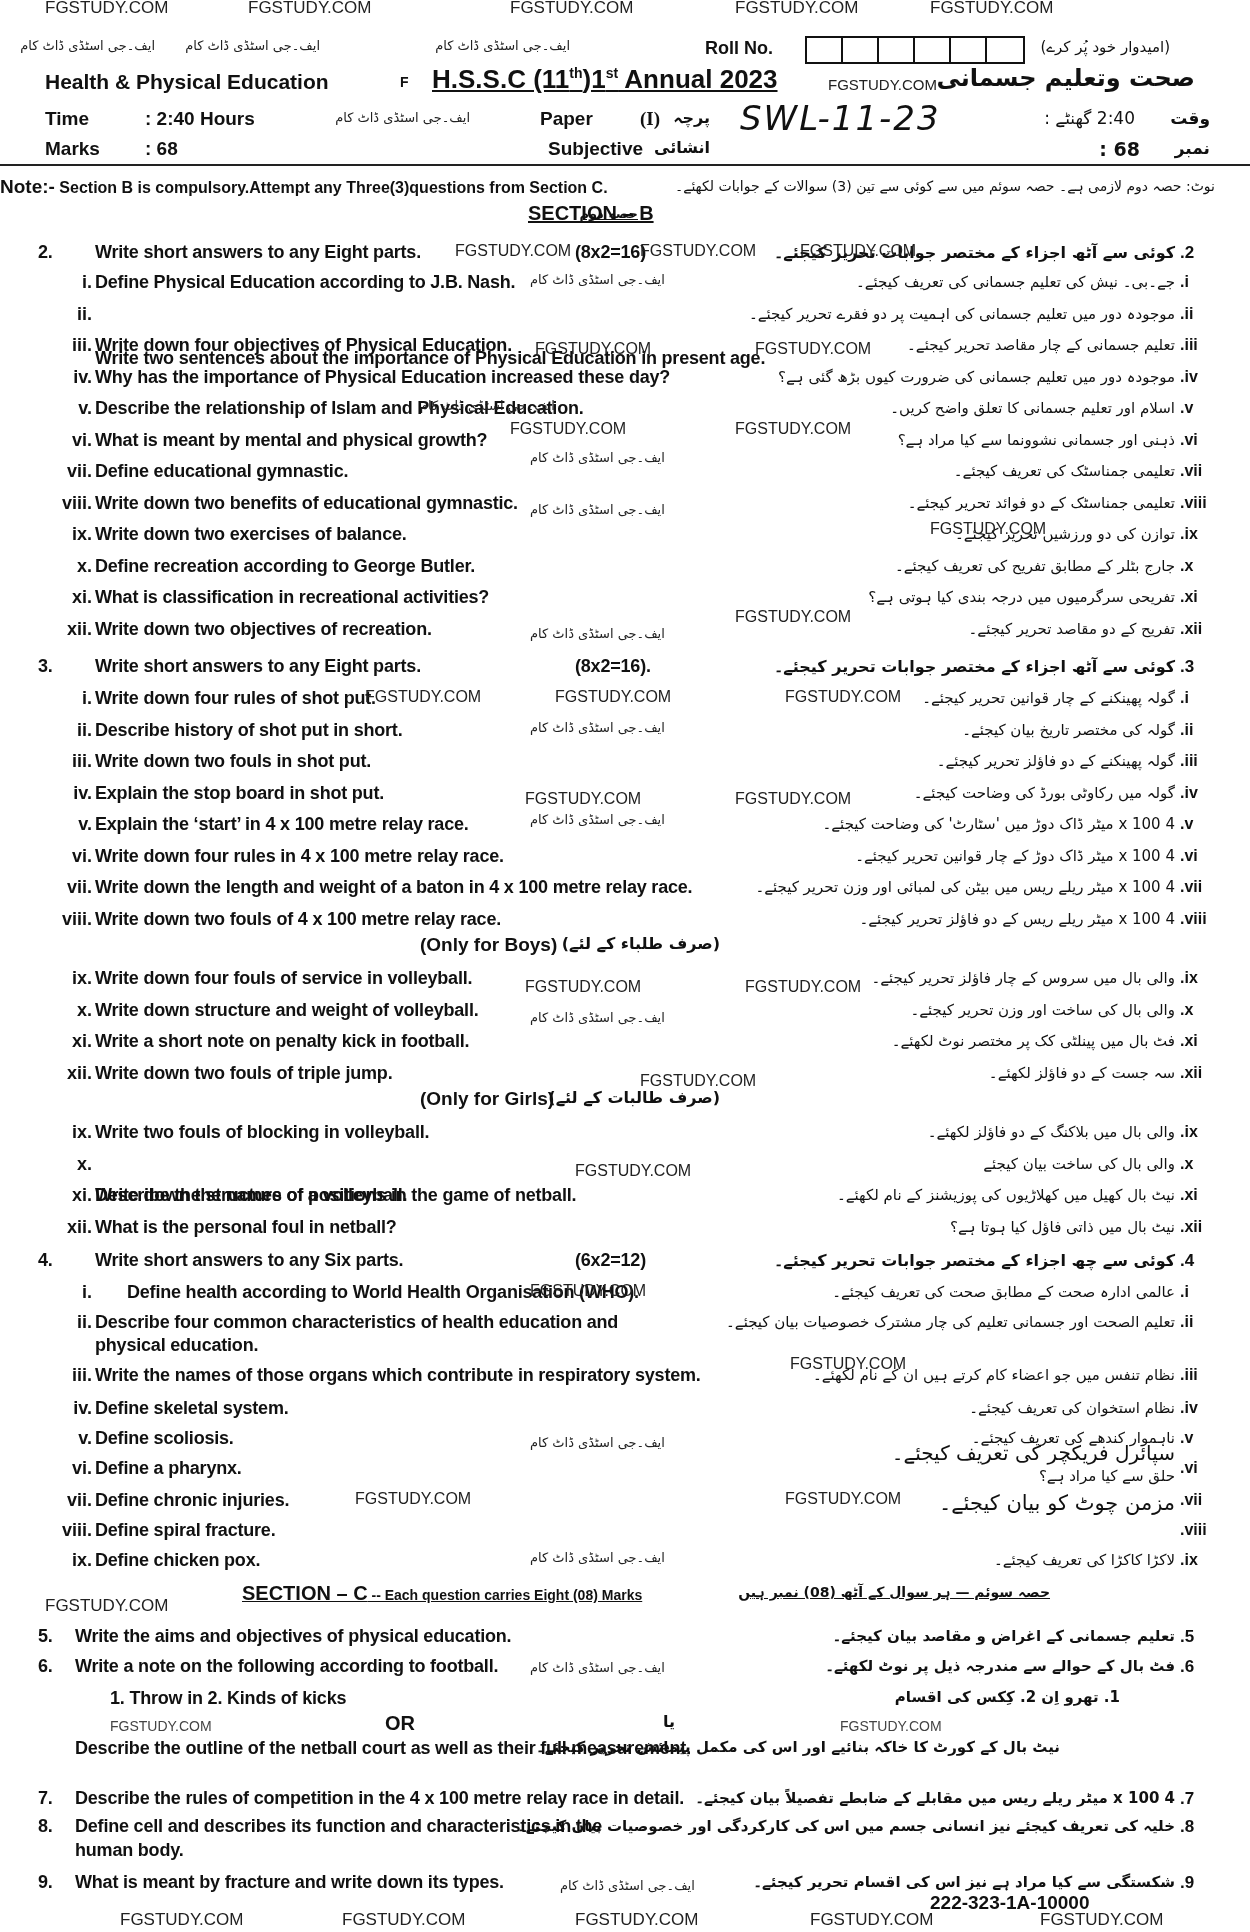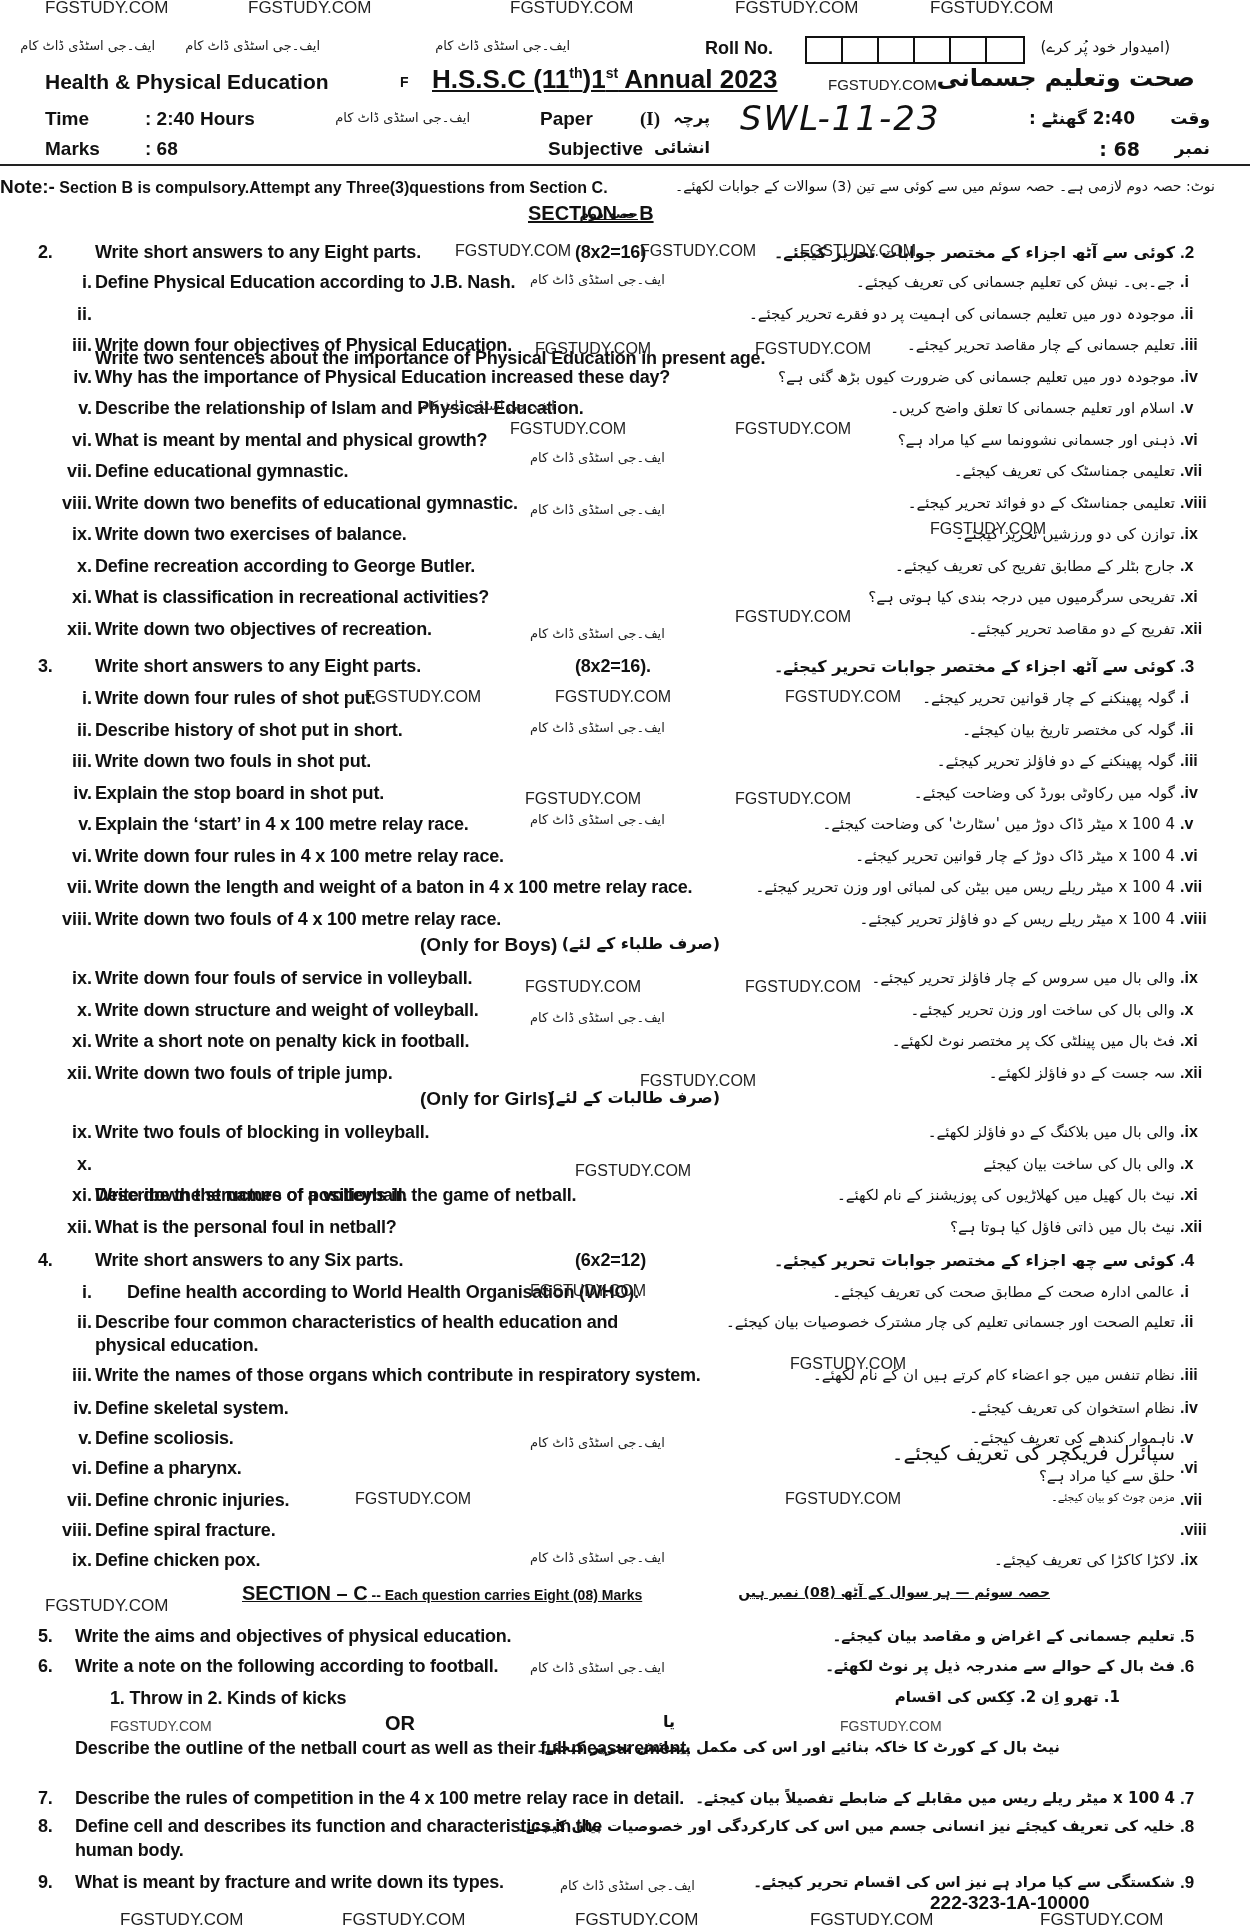--- a/index.html
+++ b/index.html
@@ -51,21 +51,21 @@
 <span class="wm" style="left:828px;top:76px;font-size:15px;">FGSTUDY.COM</span>
 <span class="ur" style="right:55px;top:64px;font-size:24px;font-weight:bold;">صحت وتعلیم جسمانی</span>
 
 <span class="abs" style="left:45px;top:108px;font-size:19px;font-weight:bold;">Time</span>
 <span class="abs" style="left:145px;top:108px;font-size:19px;font-weight:bold;">: 2:40 Hours</span>
 <span class="urwm" style="right:780px;top:110px;">ایف۔جی اسٹڈی ڈاٹ کام</span>
 <span class="abs" style="left:540px;top:108px;font-size:19px;font-weight:bold;">Paper</span>
 <span class="abs" style="left:640px;top:108px;font-size:19px;font-weight:bold;font-family:'Liberation Serif',serif;">(I)</span>
 <span class="ur" style="right:540px;top:108px;font-size:16px;font-weight:bold;">پرچہ</span>
 <span class="abs" style="left:740px;top:98px;font-size:34px;font-style:italic;font-family:'DejaVu Sans',sans-serif;letter-spacing:2px;">SWL-11-23</span>
-<span class="ur" style="right:115px;top:108px;font-size:17px;font-weight:bold;">2:40 گھنٹے  :</span>
+<span class="ur" style="right:115px;top:108px;font-size:17px;font-weight:normal;">2:40 گھنٹے  :</span>
 <span class="ur" style="right:40px;top:108px;font-size:17px;font-weight:bold;">وقت</span>
 
 <span class="abs" style="left:45px;top:138px;font-size:19px;font-weight:bold;">Marks</span>
 <span class="abs" style="left:145px;top:138px;font-size:19px;font-weight:bold;">: 68</span>
 <span class="abs" style="left:548px;top:138px;font-size:19px;font-weight:bold;">Subjective</span>
 <span class="ur" style="right:540px;top:138px;font-size:16px;font-weight:bold;">انشائی</span>
 <span class="ur" style="right:110px;top:138px;font-size:19px;font-weight:bold;">68  :</span>
 <span class="ur" style="right:40px;top:138px;font-size:17px;font-weight:bold;">نمبر</span>
 <div class="rule" style="top:164px;"></div>
 
@@ -229,21 +229,21 @@
     <span class="num" style="left:40px;width:52px;top:1428px;">v.</span>
     <span class="abs q" style="left:95px;top:1428px;">Define scoliosis.</span>
     <span class="ur" style="right:75px;top:1429px;font-size:15px;">ناہموار کندھے کی تعریف کیجئے۔</span>
     <span class="abs" style="left:1180px;top:1429px;font-size:16px;font-weight:bold;">.v</span>
     <span class="num" style="left:40px;width:52px;top:1458px;">vi.</span>
     <span class="abs q" style="left:95px;top:1458px;">Define a pharynx.</span>
     <span class="ur" style="right:75px;top:1459px;font-size:15px;margin-top:8px;">حلق سے کیا مراد ہے؟</span>
     <span class="abs" style="left:1180px;top:1459px;font-size:16px;font-weight:bold;">.vi</span>
     <span class="num" style="left:40px;width:52px;top:1490px;">vii.</span>
     <span class="abs q" style="left:95px;top:1490px;">Define chronic injuries.</span>
-    <span class="ur" style="right:75px;top:1491px;font-size:11px;">مزمن چوٹ کو بیان کیجئے۔</span>
+    <span class="ur" style="right:75px;top:1491px;font-size:21px;">مزمن چوٹ کو بیان کیجئے۔</span>
     <span class="abs" style="left:1180px;top:1491px;font-size:16px;font-weight:bold;">.vii</span>
     <span class="num" style="left:40px;width:52px;top:1520px;">viii.</span>
     <span class="abs q" style="left:95px;top:1520px;">Define spiral fracture.</span>
     <span class="ur" style="right:75px;top:1441px;font-size:20px;text-align:right;">سپائرل فریکچر کی تعریف کیجئے۔</span>
     <span class="abs" style="left:1180px;top:1521px;font-size:16px;font-weight:bold;">.viii</span>
     <span class="num" style="left:40px;width:52px;top:1550px;">ix.</span>
     <span class="abs q" style="left:95px;top:1550px;text-align:center;">Define chicken pox.</span>
     <span class="ur" style="right:75px;top:1551px;font-size:15px;">لاکڑا کاکڑا کی تعریف کیجئے۔</span>
     <span class="abs" style="left:1180px;top:1551px;font-size:16px;font-weight:bold;">.ix</span>
     <span class="wm" style="left:45px;top:1596px;">FGSTUDY.COM</span>

